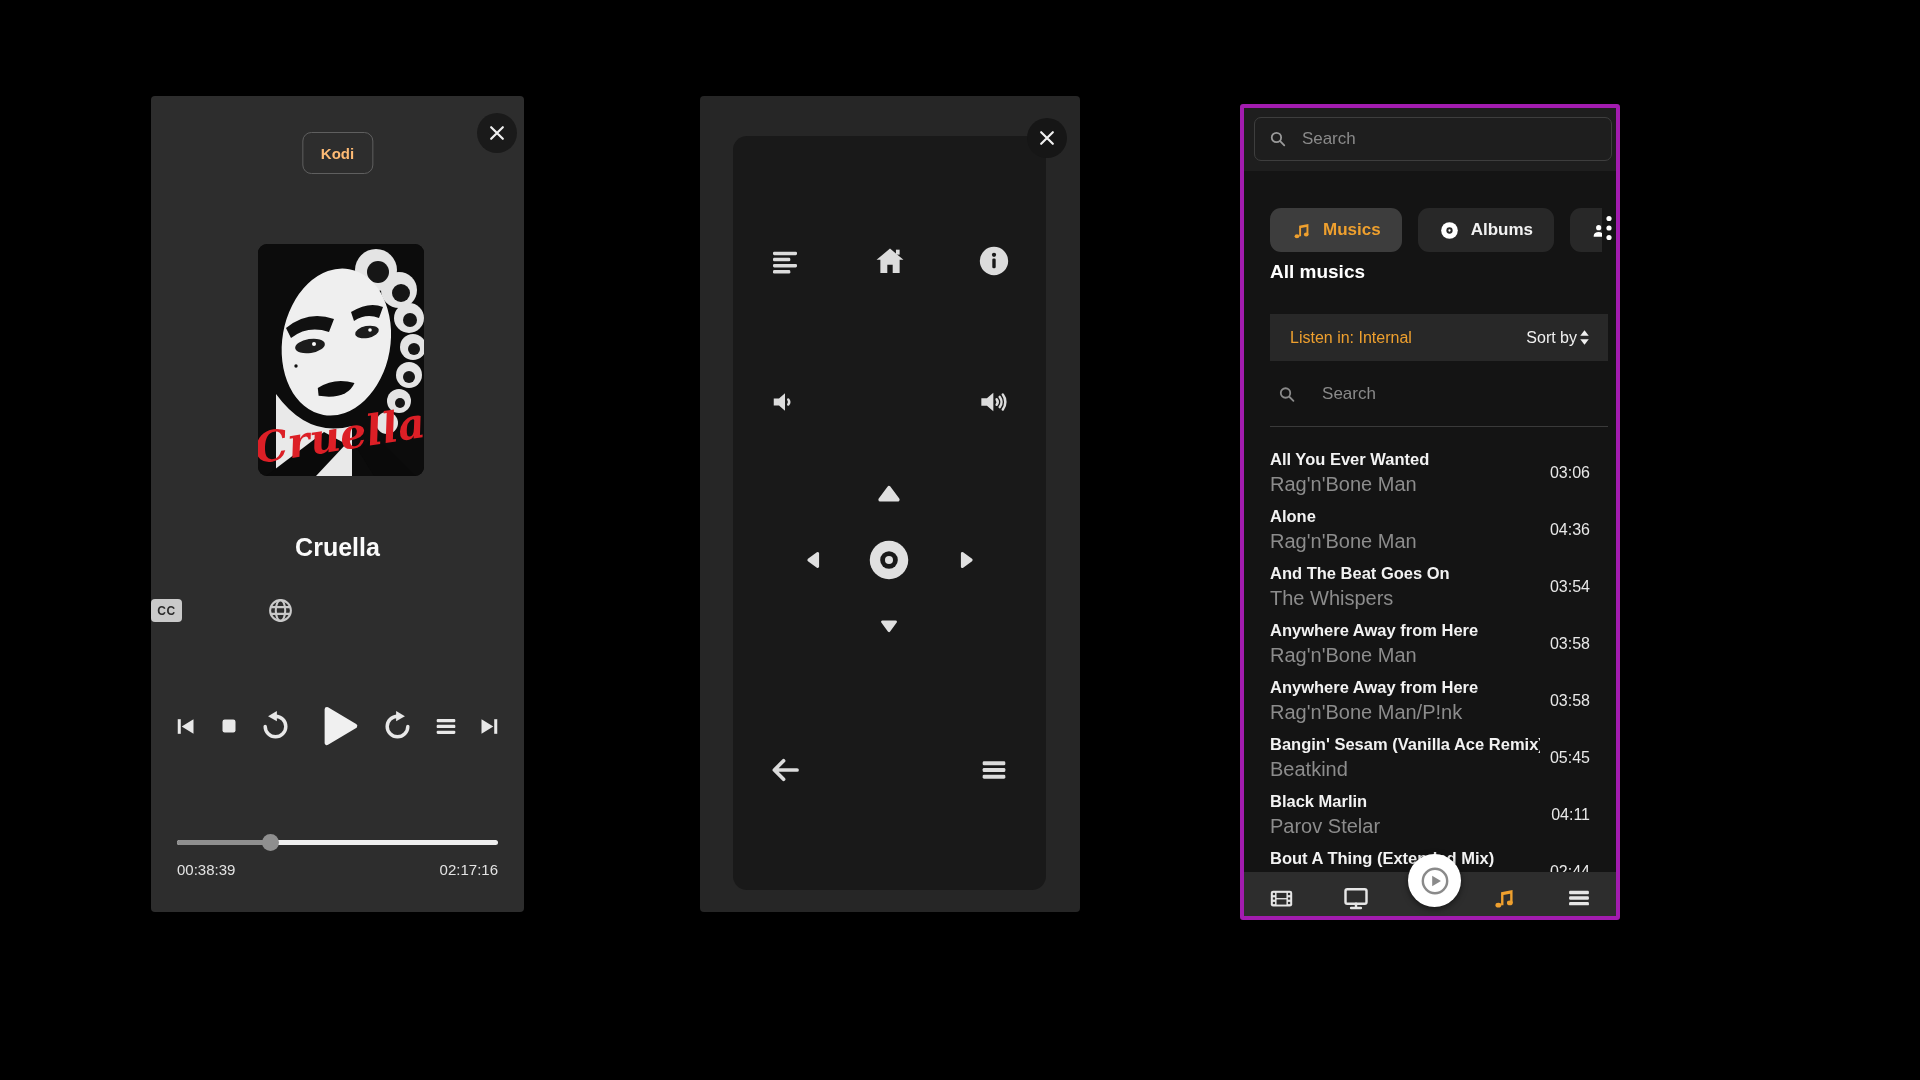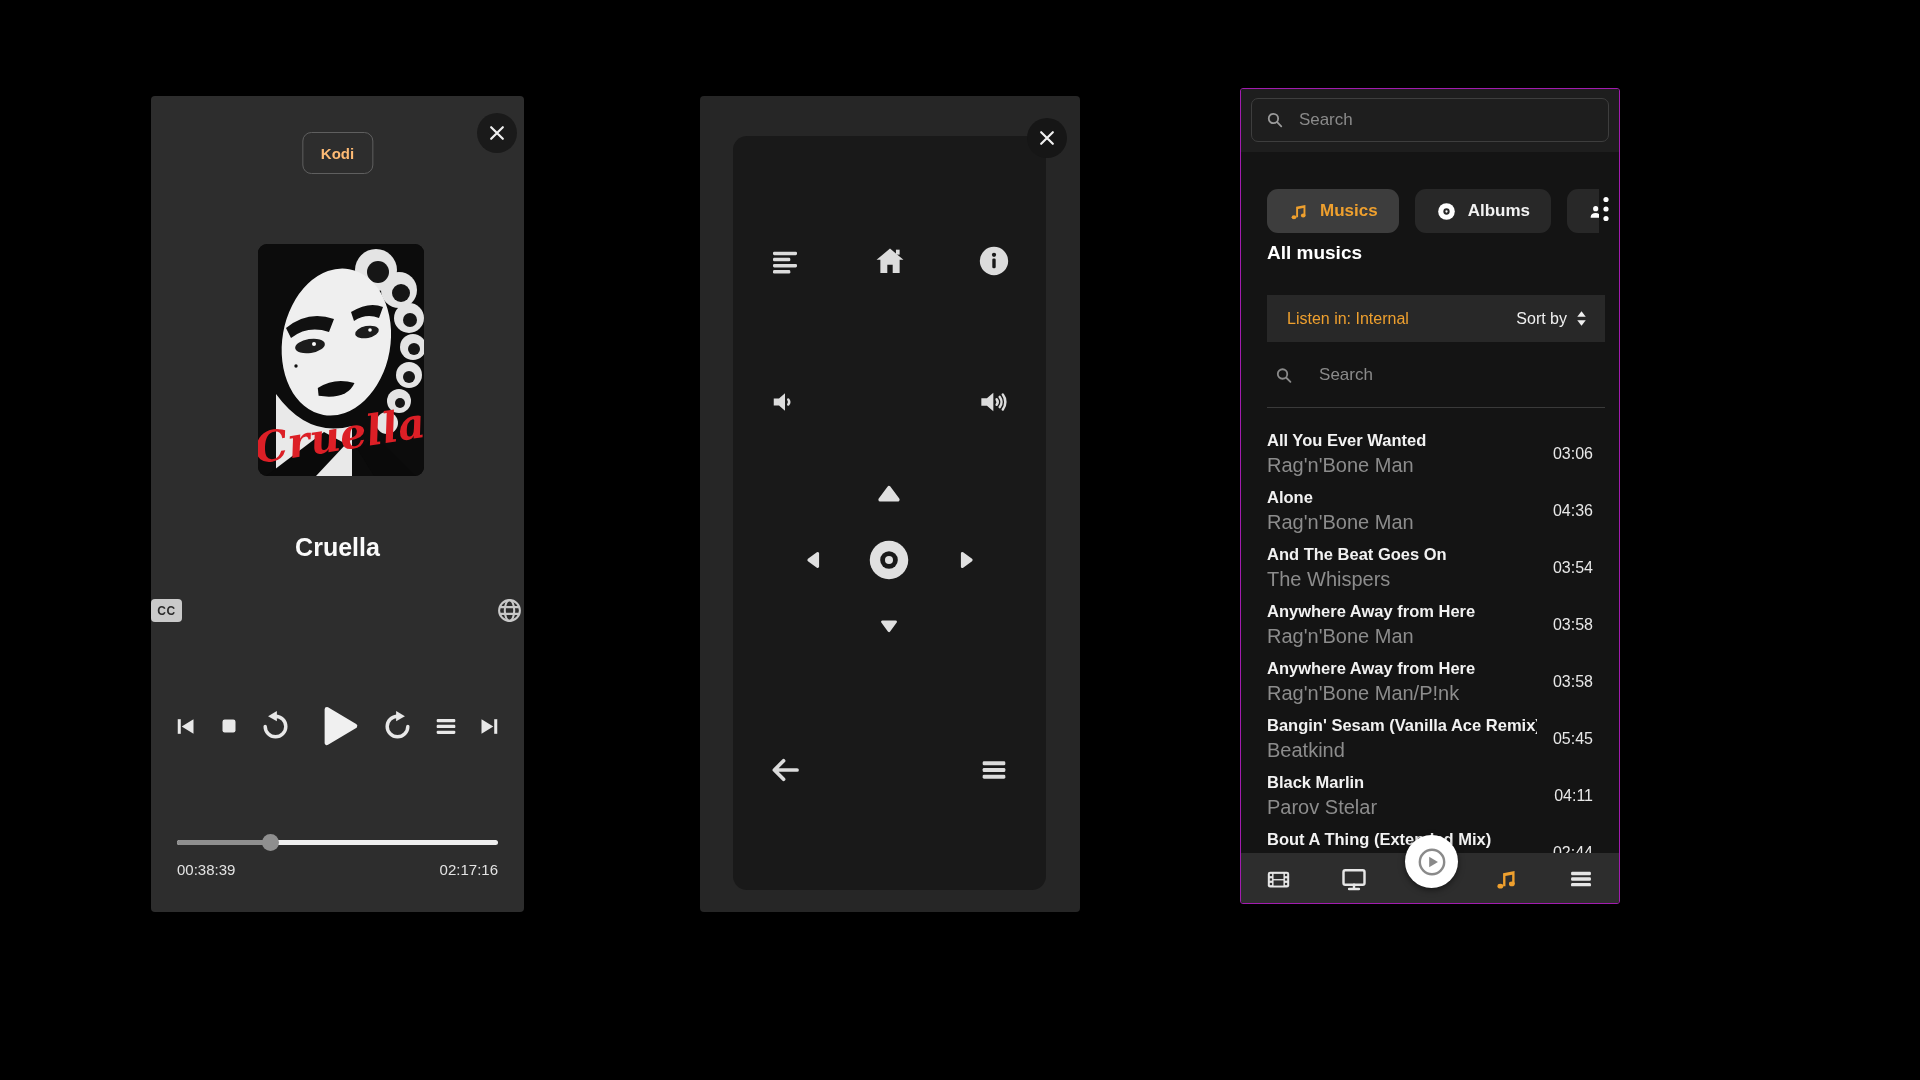--- a/index.html
+++ b/index.html
@@ -13,21 +13,21 @@
   .np .close-btn{position:absolute;left:326px;top:17px;width:40px;height:40px;border-radius:50%;
     background:#1a1a1a;border:none;display:flex;align-items:center;justify-content:center;cursor:pointer;padding:0;}
   .device-chip{position:absolute;left:50%;transform:translateX(-50%);top:36px;height:40px;
     border:1.5px solid #5f5f5f;border-radius:9px;color:#fdba74;font-size:15px;font-weight:700;
     display:flex;align-items:center;padding:0 18px;background:transparent;}
   .poster{position:absolute;left:107px;top:148px;width:166px;height:232px;border-radius:9px;
     overflow:hidden;background:#0c0c0c;}
   .np-title{position:absolute;left:0;top:437px;width:100%;text-align:center;color:#fafafa;
     font-size:25px;font-weight:600;margin:0;}
   .np-subrow{position:absolute;left:0;top:500px;width:100%;display:flex;align-items:center;
-    justify-content:space-between;gap:84px;}
+    justify-content:flex-start;gap:84px;}
   .cc-badge{width:31px;height:23px;background:#c9c9c9;border-radius:4px;color:#2b2b2b;
     font-size:12px;font-weight:800;display:flex;align-items:center;justify-content:center;
     letter-spacing:.5px;border:none;cursor:pointer;}
   .icon-btn{background:transparent;border:none;padding:0;cursor:pointer;display:flex;
     align-items:center;justify-content:center;}
   .np-controls{position:absolute;left:0;top:602px;width:100%;height:56px;display:flex;
     align-items:center;justify-content:space-between;padding:0 20px;box-sizing:border-box;}
   .np-slider{position:absolute;left:26px;top:736px;width:321px;height:20px;cursor:pointer;}
   .np-slider .track{position:absolute;left:0;top:8px;width:100%;height:4.5px;border-radius:3px;
     background:#efefef;}
@@ -41,21 +41,21 @@
   .remote{left:700px;top:96px;width:380px;height:816px;background:#262626;border-radius:4px;}
   .remote .close-btn{position:absolute;left:327px;top:22px;width:40px;height:40px;border-radius:50%;
     background:#161616;border:none;display:flex;align-items:center;justify-content:center;cursor:pointer;z-index:3;padding:0;}
   .remote-inner{position:absolute;left:33px;top:40px;width:313px;height:754px;background:#191919;
     border-radius:14px;}
   .rbtn{position:absolute;width:44px;height:44px;transform:translate(-22px,-22px);
     background:transparent;border:none;padding:0;cursor:pointer;display:flex;
     align-items:center;justify-content:center;}
 
   
-  .lib{left:1240px;top:88px;width:380px;height:816px;background:#141414;border:1px solid #a21caf;
+  .lib{left:1240px;top:104px;width:380px;height:816px;background:#141414;border:4px solid #a21caf;
     border-radius:3px;overflow:hidden;}
   .lib-header{position:absolute;left:0;top:0;width:100%;height:63px;background:#1e1e1e;}
   .search-box{position:absolute;left:10px;top:9px;width:358px;height:44px;border:1px solid #3e3e3e;
     border-radius:7px;display:flex;align-items:center;padding:0 14px;gap:13px;box-sizing:border-box;}
   .search-box input, .list-search input{background:transparent;border:none;outline:none;
     color:#e8e8e8;font-size:17px;width:100%;font-family:"Liberation Sans",sans-serif;}
   .search-box input::placeholder, .list-search input::placeholder{color:#8a8a8a;}
   .tabs-clip{position:absolute;left:26px;top:100px;width:332px;height:44px;overflow:hidden;
     display:flex;gap:16px;}
   .chip{flex:0 0 auto;height:44px;border-radius:11px;display:flex;align-items:center;gap:11px;
@@ -65,21 +65,21 @@
   .kebab{position:absolute;left:357px;top:98px;width:16px;height:44px;background:transparent;
     border:none;cursor:pointer;display:flex;align-items:center;justify-content:center;padding:0;}
   .lib-section-title{position:absolute;left:26px;top:153px;color:#fff;font-size:19px;
     font-weight:700;margin:0;}
   .listen-bar{position:absolute;left:26px;top:206px;width:338px;height:47px;background:#282828;
     border-radius:0;display:flex;align-items:center;justify-content:space-between;
     padding:0 16px 0 20px;box-sizing:border-box;}
   .listen-in{color:#efa02e;font-size:16px;background:none;border:none;cursor:pointer;
     font-family:"Liberation Sans",sans-serif;padding:0;}
   .sort-by{color:#f0f0f0;font-size:16px;background:none;border:none;cursor:pointer;
-    display:flex;align-items:center;gap:7px;font-family:"Liberation Sans",sans-serif;padding:0;}
+    display:flex;align-items:center;font-family:"Liberation Sans",sans-serif;padding:0;}
   .list-search{position:absolute;left:26px;top:266px;width:338px;height:40px;display:flex;
     align-items:center;gap:24px;padding-left:8px;box-sizing:border-box;}
   .list-divider{position:absolute;left:26px;top:318px;width:338px;height:1px;background:#3a3a3a;}
   .song-list{position:absolute;left:0;top:336px;width:100%;height:428px;overflow:hidden;}
   .song-row{position:relative;height:57px;padding:0 26px;cursor:pointer;}
   .song-title{color:#f2f2f2;font-size:16.5px;font-weight:700;padding-top:6px;
     white-space:nowrap;overflow:hidden;max-width:270px;}
   .song-artist{color:#8c8c8c;font-size:20px;padding-top:4px;}
   .song-duration{position:absolute;right:26px;top:50%;transform:translateY(-50%);
     color:#e8e8e8;font-size:16px;}

